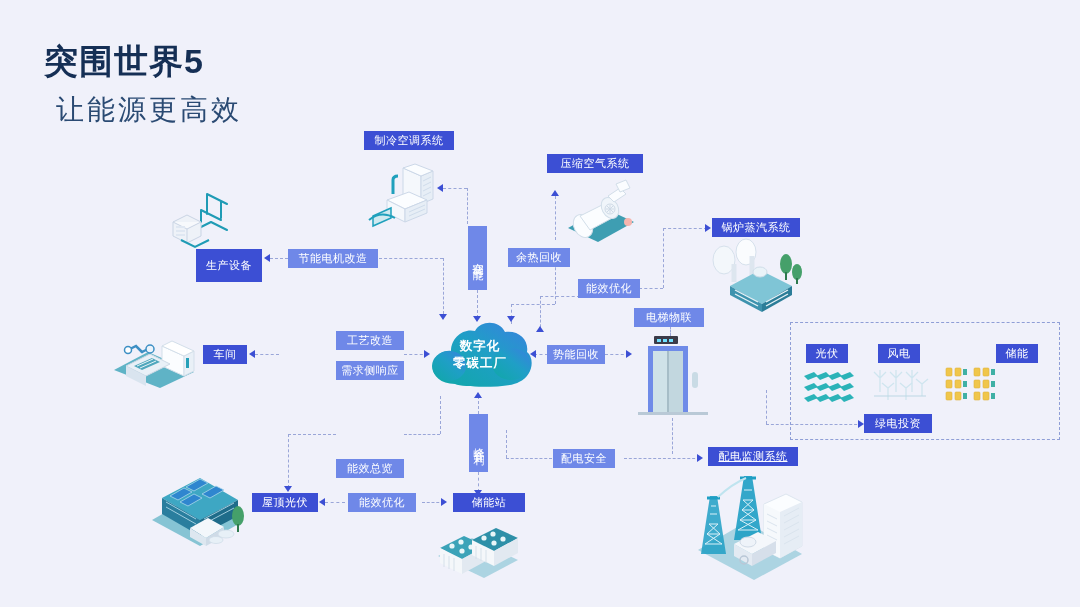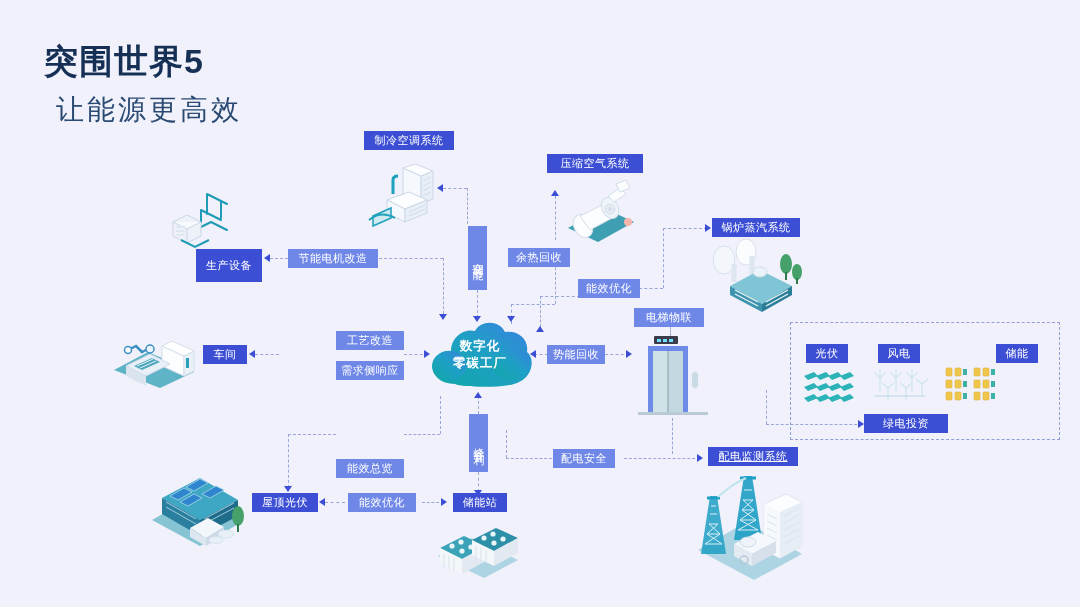--- a/index.html
+++ b/index.html
@@ -407,21 +407,21 @@
   <div class="badge light" style="left:336px;top:425px;width:68px;height:19px;margin-top:34px;">能效总览</div>
 
   <div class="badge light" style="left:553px;top:449px;width:62px;height:19px;">配电安全</div>
 
   <div class="badge dark" style="left:708px;top:447px;width:90px;height:19px;text-decoration:underline;">配电监测系统</div>
 
   <div class="badge dark" style="left:252px;top:493px;width:66px;height:19px;">屋顶光伏</div>
 
   <div class="badge light" style="left:348px;top:493px;width:68px;height:19px;">能效优化</div>
 
-  <div class="badge dark" style="left:453px;top:493px;width:54px;height:19px;">储能站</div>
+  <div class="badge dark" style="left:453px;top:493px;width:72px;height:19px;">储能站</div>
 
   <div class="panel"></div>
 
   <div class="badge dark" style="left:806px;top:344px;width:42px;height:19px;">光伏</div>
   <div class="badge dark" style="left:878px;top:344px;width:42px;height:19px;">风电</div>
   <div class="badge dark" style="left:948px;top:344px;width:42px;height:19px;margin-left:48px;">储能</div>
 
   <div class="illus" style="left:802px;top:368px;">
     <svg width="52" height="34" viewBox="0 0 52 34">
       <g fill="#2bb3b8">
@@ -477,21 +477,21 @@
         <rect x="19" y="3" width="4" height="6"></rect>
           <rect x="47" y="3" width="4" height="6"></rect>
         <rect x="19" y="15" width="4" height="6"></rect>
           <rect x="47" y="15" width="4" height="6"></rect>
         <rect x="19" y="27" width="4" height="6"></rect>
           <rect x="47" y="27" width="4" height="6"></rect>
       </g>
     </svg>
   </div>
 
-  <div class="badge dark" style="left:864px;top:414px;width:84px;height:19px;">绿电投资</div>
+  <div class="badge dark" style="left:864px;top:414px;width:68px;height:19px;">绿电投资</div>
 
   <div class="cloud">
     <svg width="110" height="82" viewBox="0 0 110 82">
       <defs>
         <linearGradient id="cg" x1="0" y1="1" x2="1" y2="0">
           <stop offset="0%" stop-color="#0fa8a6"></stop>
           <stop offset="55%" stop-color="#1f9fc6"></stop>
           <stop offset="100%" stop-color="#3a7fe0"></stop>
         </linearGradient>
       </defs>

